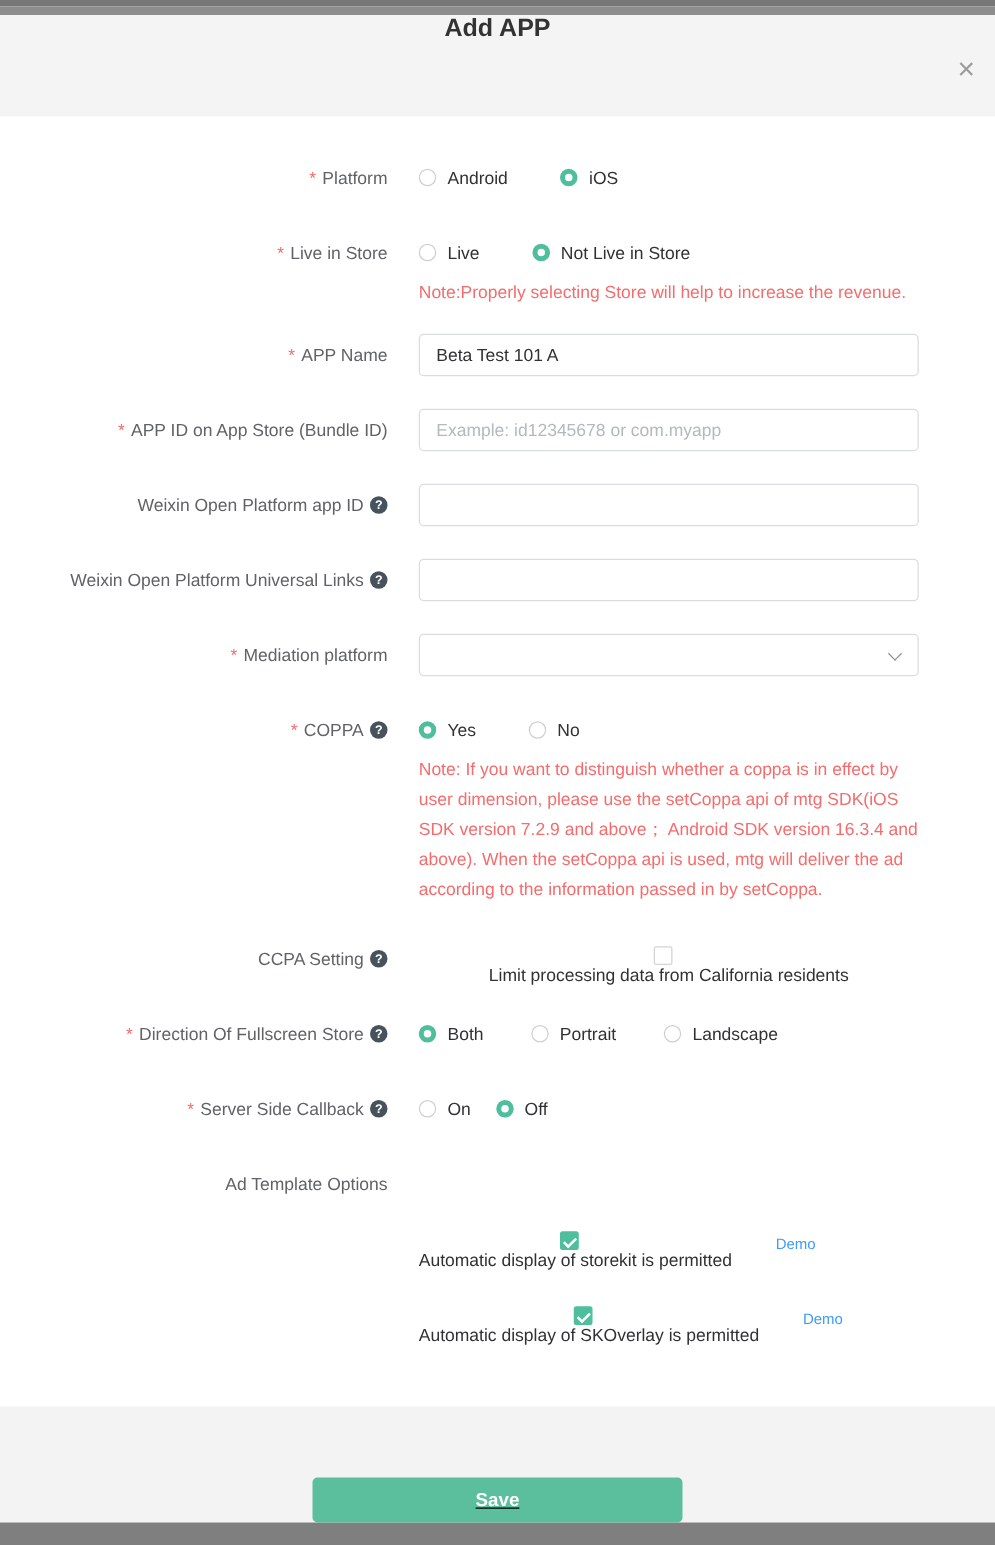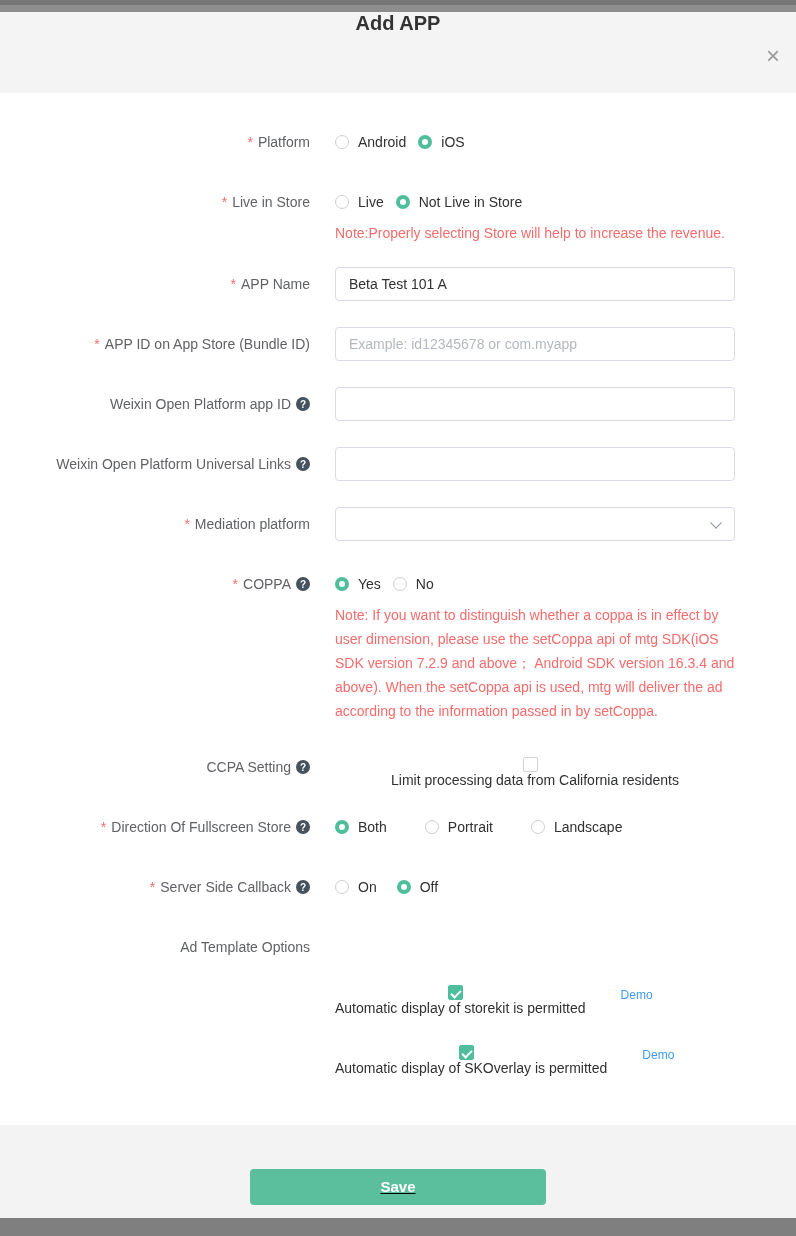--- a/index.html
+++ b/index.html
@@ -38,21 +38,21 @@
   .row-input .lbl { height:34px; }
   .req { color:#f56c6c; }
   .help {
     width:14px; height:14px; border-radius:50%;
     background:#46525c; color:#fff; font-size:10px; font-weight:bold;
     display:inline-flex; align-items:center; justify-content:center;
     cursor:pointer; flex-shrink:0;
   }
   .ctl { margin-left:25px; width:400px; }
 
-  .opts { display:flex; align-items:center; gap:12px; height:20px; }
+  .opts { display:flex; align-items:center; gap:42px; height:20px; }
   .opt { display:flex; align-items:center; gap:9px; cursor:pointer; }
   .radio {
     width:14px; height:14px; border:1px solid #cfcfcf; border-radius:50%;
     background:#fff;
   }
   .radio.checked { border:4px solid #4fbe9c; }
   .opt-txt { font-size:14px; color:#303133; }
 
   .note { color:#f56c6c; font-size:14px; line-height:24px; margin-top:9px; }
 
@@ -85,21 +85,21 @@
   .link { color:#3e9bf4; font-size:12px; margin-left:15px; cursor:pointer;padding-left:20px; }
 
   .mb40 { margin-bottom:40px; }
   .mb26 { margin-bottom:26px; }
   .mb22 { margin-bottom:22px; }
   .mb33 { margin-bottom:33px; }
   .mb34 { margin-bottom:34px; }
 
   .modal-footer {
     height:93px; background:#f3f3f3;
-    display:flex; justify-content:center; align-items:center;text-decoration:underline;
+    display:flex; justify-content:center; align-items:flex-end;text-decoration:underline;
   }
   .save-btn {
     margin-top:30px; width:296px; height:36px; border:none; border-radius:4px;
     background:#5bbf9e; color:#fff; font-size:15px; font-weight:600;
     cursor:pointer; font-family:"Liberation Sans","DejaVu Sans",sans-serif;
   }
 </style>
 </head>
 <body>
 

